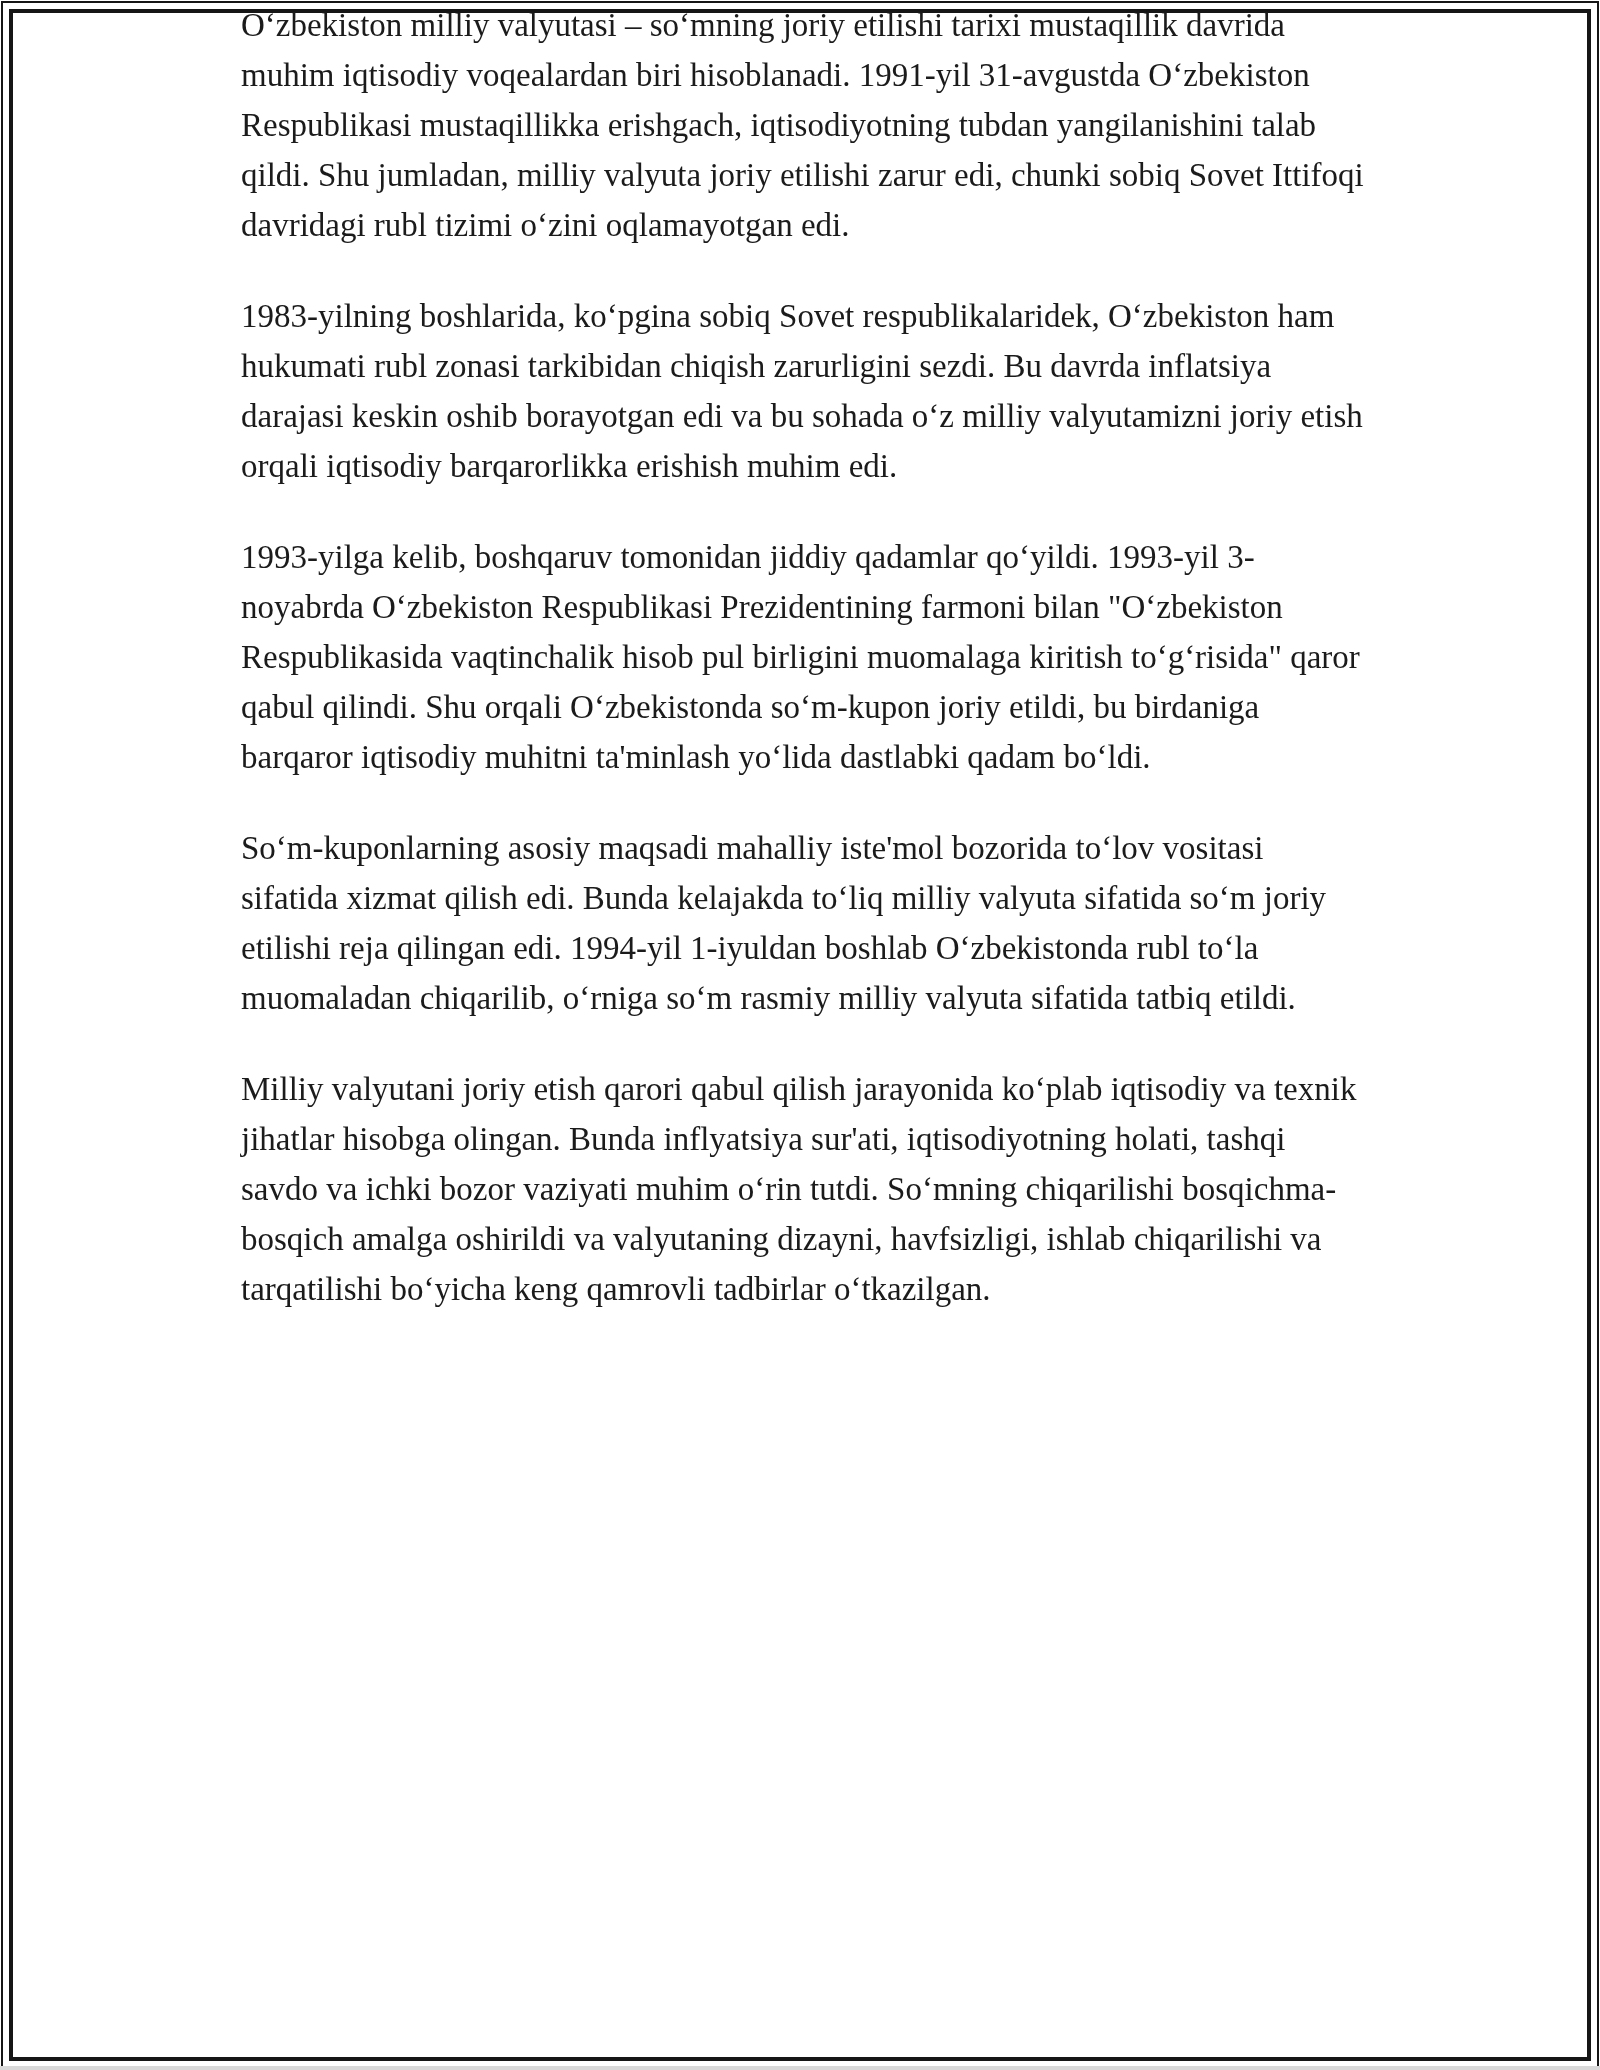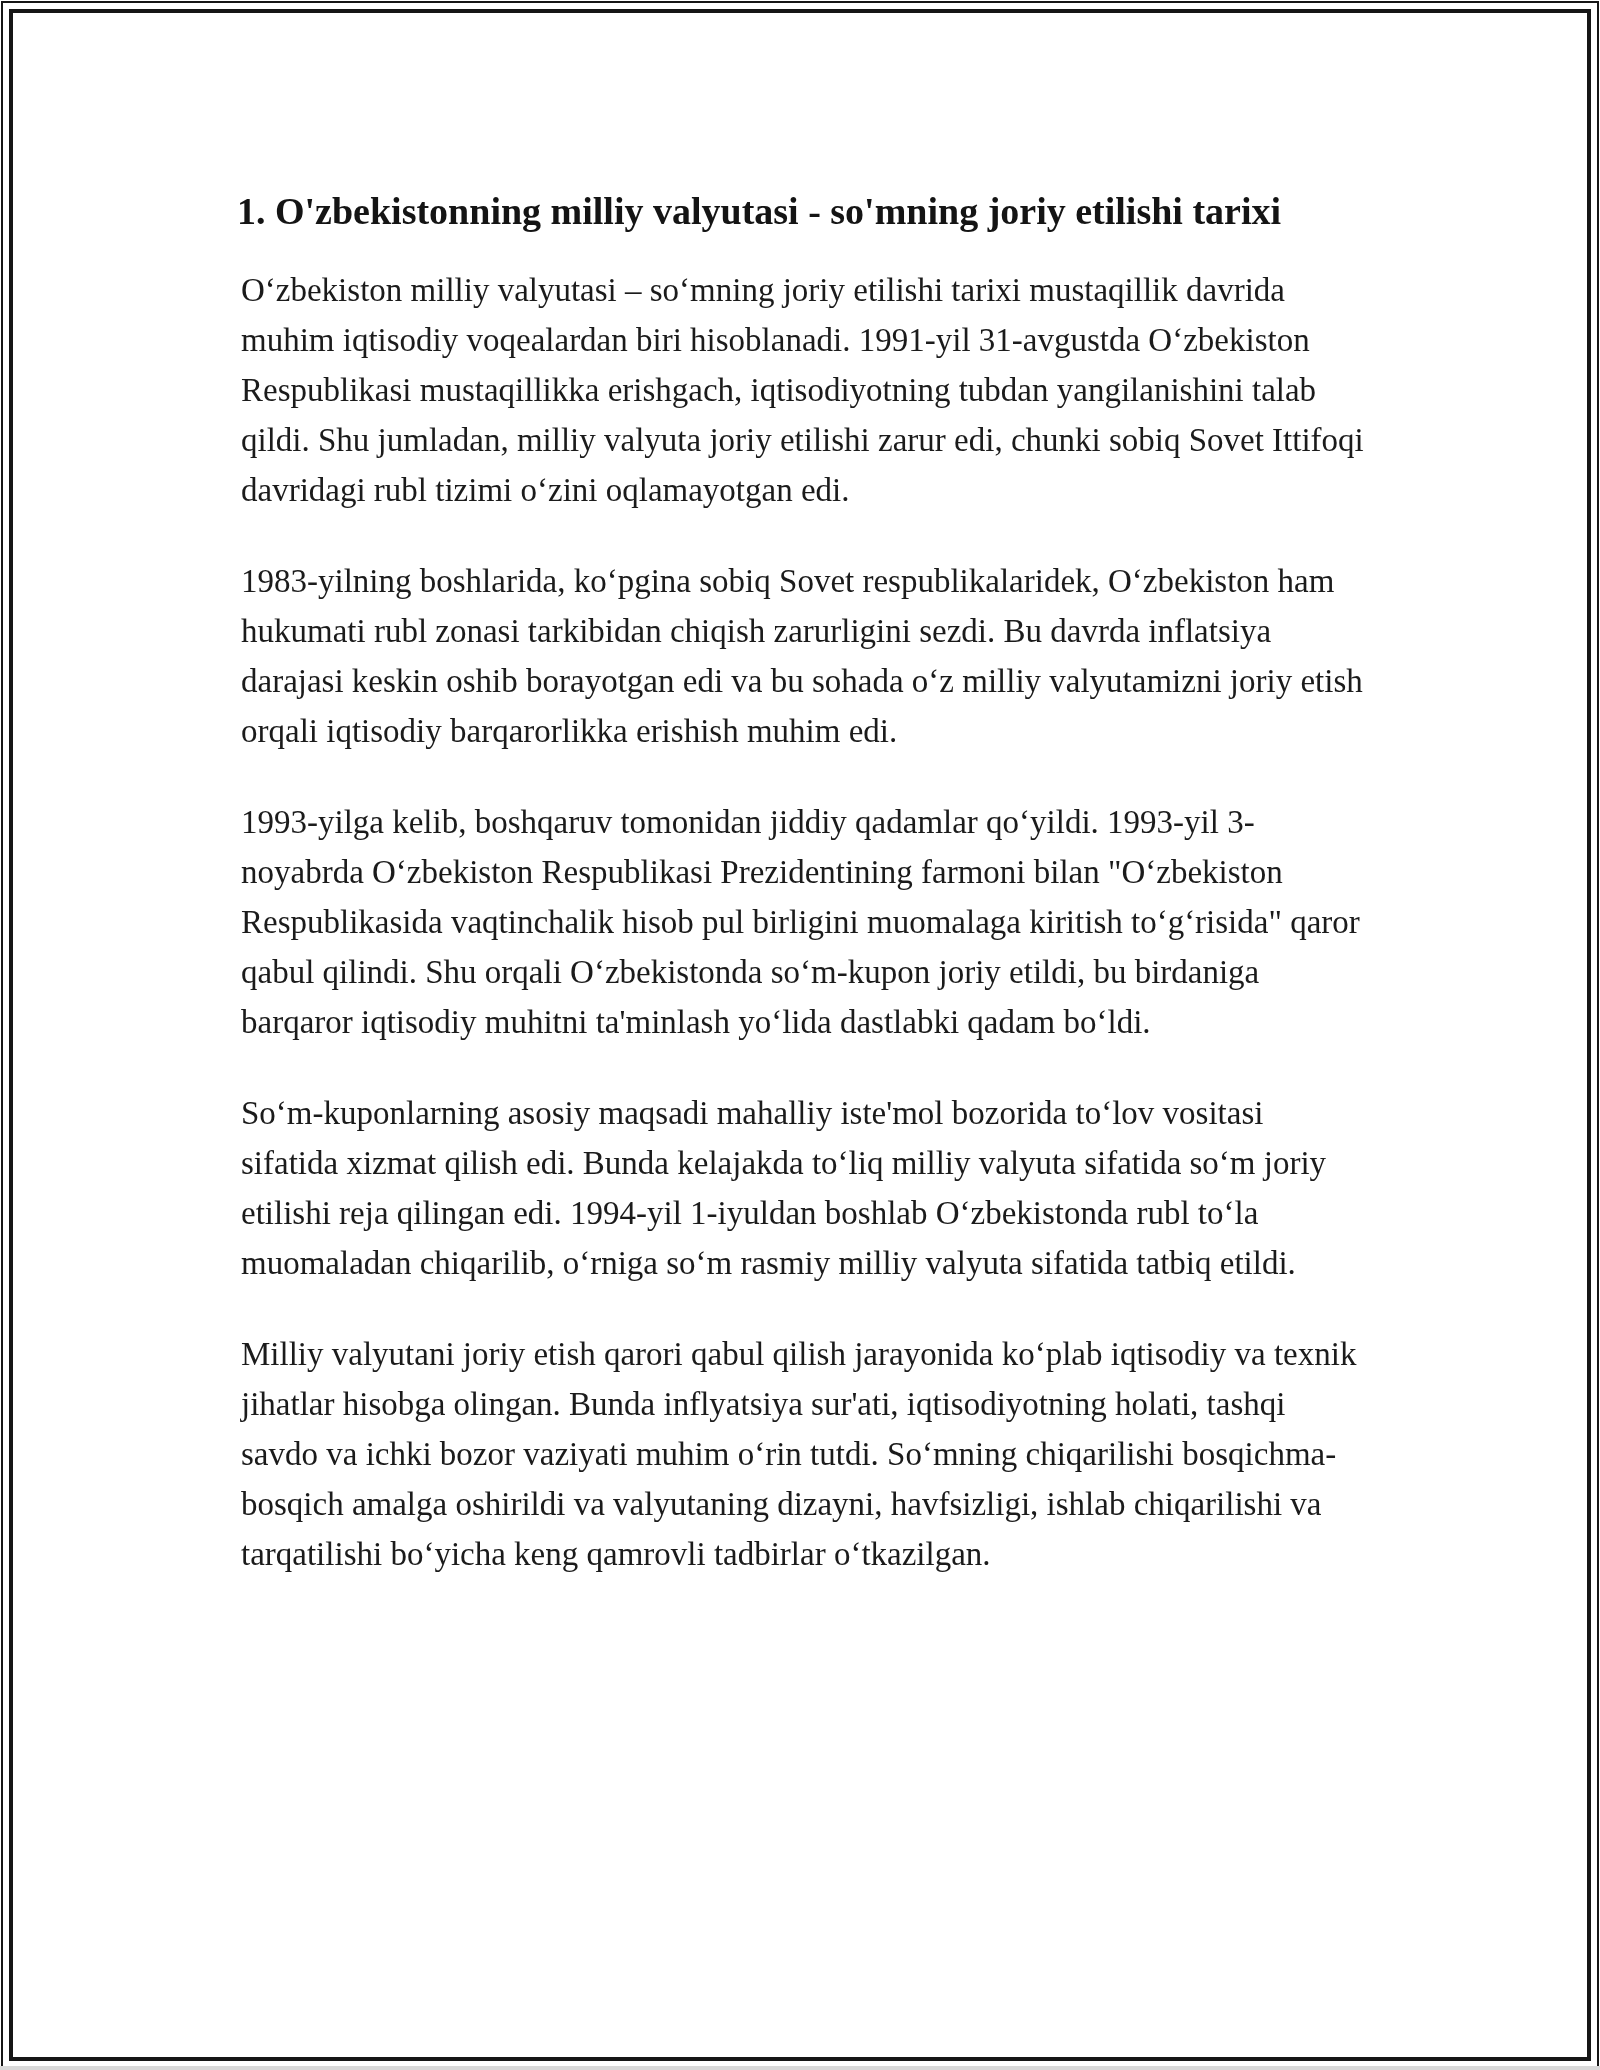--- a/index.html
+++ b/index.html
@@ -57,21 +57,20 @@
     text-align: left;
   }
 </style>
 </head>
 <body>
 
 <div class="frame-outer"></div>
 <div class="frame-inner"></div>
 
 <div class="content">
-  <h1 class="doc-title">1. O'zbekistonning milliy valyutasi - so'mning joriy etilishi tarixi</h1>
 
   <p class="doc-paragraph">Oʻzbekiston milliy valyutasi – soʻmning joriy etilishi tarixi mustaqillik davrida muhim iqtisodiy voqealardan biri hisoblanadi. 1991-yil 31-avgustda Oʻzbekiston Respublikasi mustaqillikka erishgach, iqtisodiyotning tubdan yangilanishini talab qildi. Shu jumladan, milliy valyuta joriy etilishi zarur edi, chunki sobiq Sovet Ittifoqi davridagi rubl tizimi oʻzini oqlamayotgan edi.</p>
 
   <p class="doc-paragraph">1983-yilning boshlarida, koʻpgina sobiq Sovet respublikalaridek, Oʻzbekiston ham hukumati rubl zonasi tarkibidan chiqish zarurligini sezdi. Bu davrda inflatsiya darajasi keskin oshib borayotgan edi va bu sohada oʻz milliy valyutamizni joriy etish orqali iqtisodiy barqarorlikka erishish muhim edi.</p>
 
   <p class="doc-paragraph">1993-yilga kelib, boshqaruv tomonidan jiddiy qadamlar qoʻyildi. 1993-yil 3-noyabrda Oʻzbekiston Respublikasi Prezidentining farmoni bilan "Oʻzbekiston Respublikasida vaqtinchalik hisob pul birligini muomalaga kiritish toʻgʻrisida" qaror qabul qilindi. Shu orqali Oʻzbekistonda soʻm-kupon joriy etildi, bu birdaniga barqaror iqtisodiy muhitni ta'minlash yoʻlida dastlabki qadam boʻldi.</p>
 
   <p class="doc-paragraph">Soʻm-kuponlarning asosiy maqsadi mahalliy iste'mol bozorida toʻlov vositasi sifatida xizmat qilish edi. Bunda kelajakda toʻliq milliy valyuta sifatida soʻm joriy etilishi reja qilingan edi. 1994-yil 1-iyuldan boshlab Oʻzbekistonda rubl toʻla muomaladan chiqarilib, oʻrniga soʻm rasmiy milliy valyuta sifatida tatbiq etildi.</p>
 
   <p class="doc-paragraph">Milliy valyutani joriy etish qarori qabul qilish jarayonida koʻplab iqtisodiy va texnik jihatlar hisobga olingan. Bunda inflyatsiya sur'ati, iqtisodiyotning holati, tashqi savdo va ichki bozor vaziyati muhim oʻrin tutdi. Soʻmning chiqarilishi bosqichma-bosqich amalga oshirildi va valyutaning dizayni, havfsizligi, ishlab chiqarilishi va tarqatilishi boʻyicha keng qamrovli tadbirlar oʻtkazilgan.</p>

